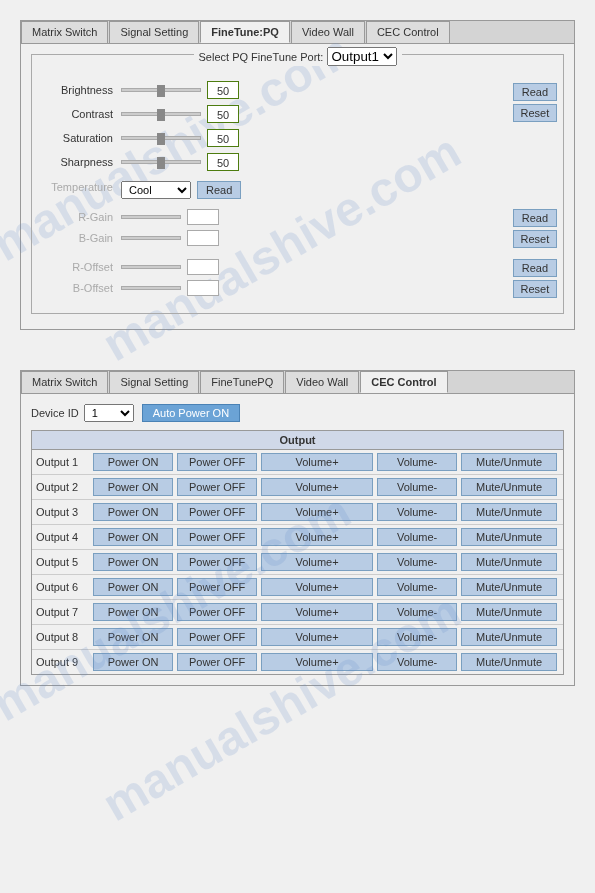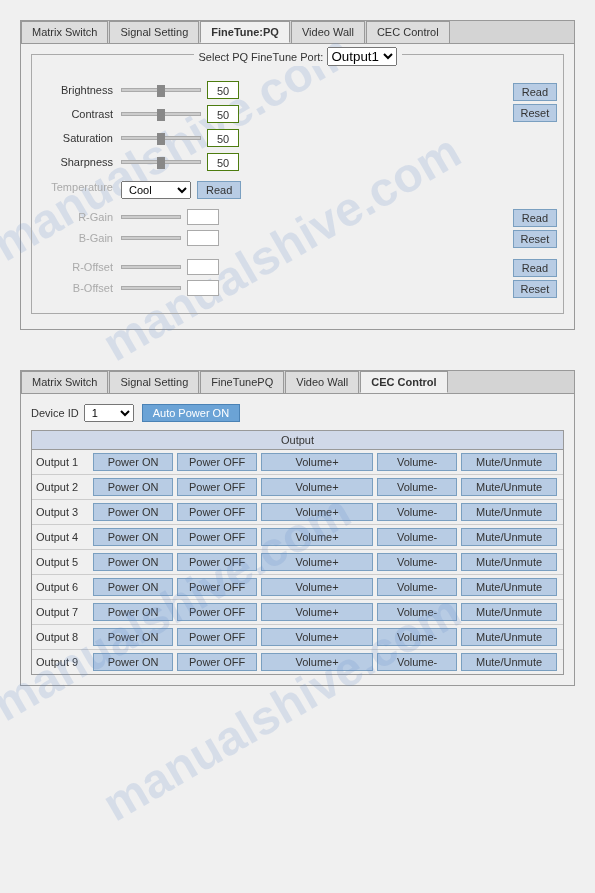--- a/index.html
+++ b/index.html
@@ -236,21 +236,21 @@
       border: 1px solid #999;
       width: 100%;
     }
 
     .output-header {
       text-align: center;
       background: #d0d8e8;
       border-bottom: 1px solid #999;
       padding: 3px;
       font-size: 11px;
-      font-weight: normal;
+      font-weight: bold;
     }
 
     .output-row {
       display: flex;
       align-items: center;
       border-bottom: 1px solid #ccc;
       padding: 3px 4px;
     }
 
     .output-row:last-child {

